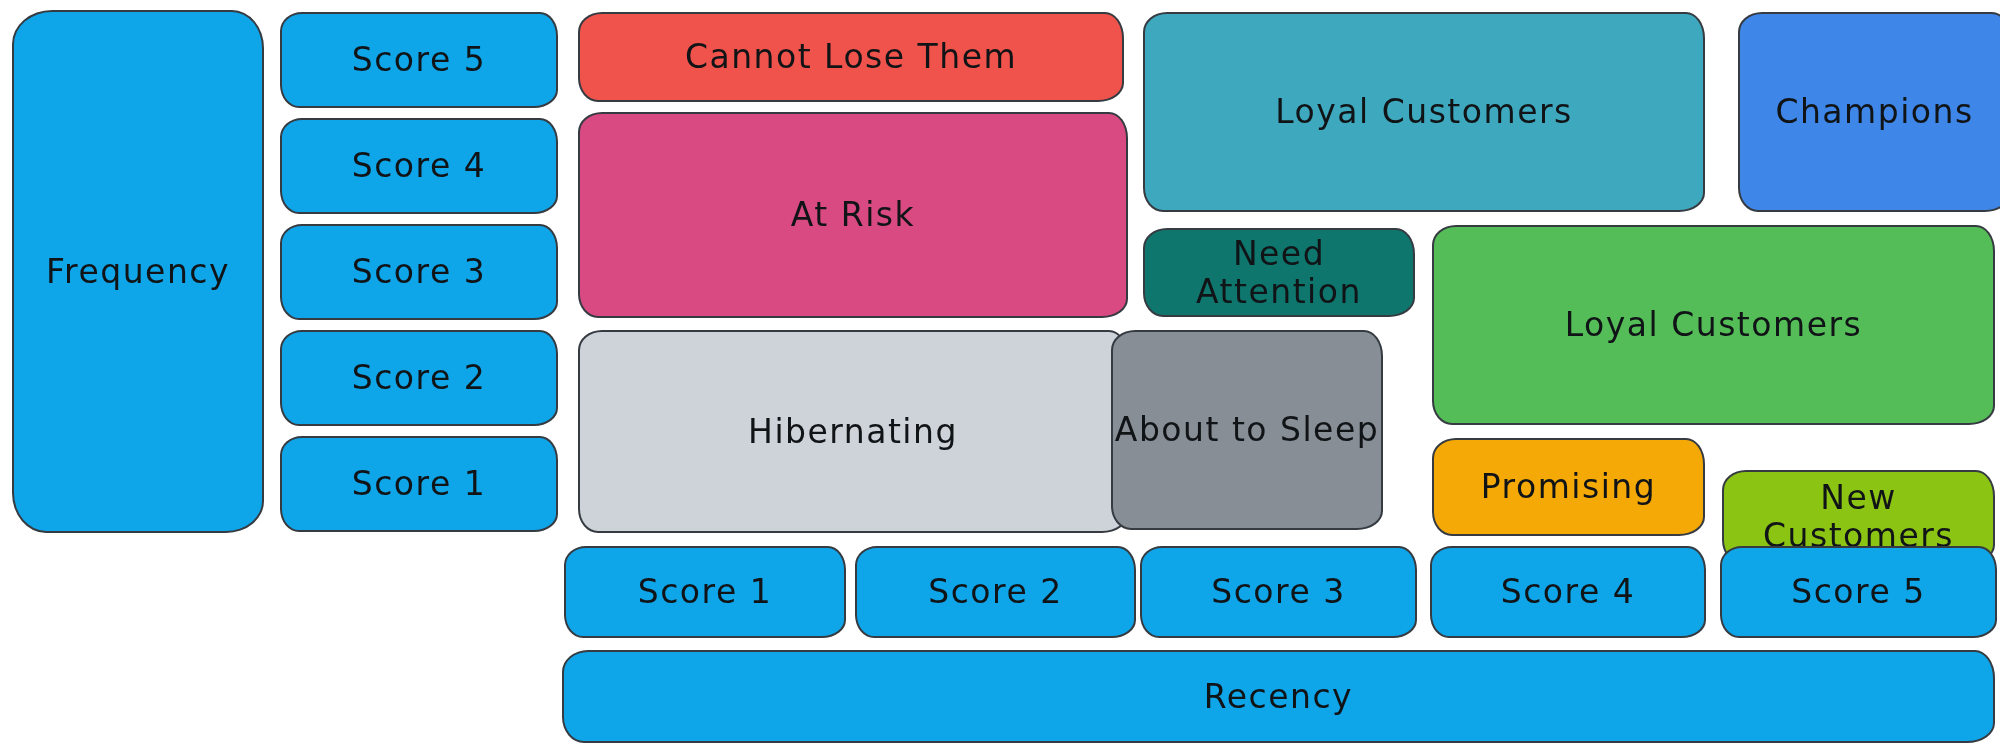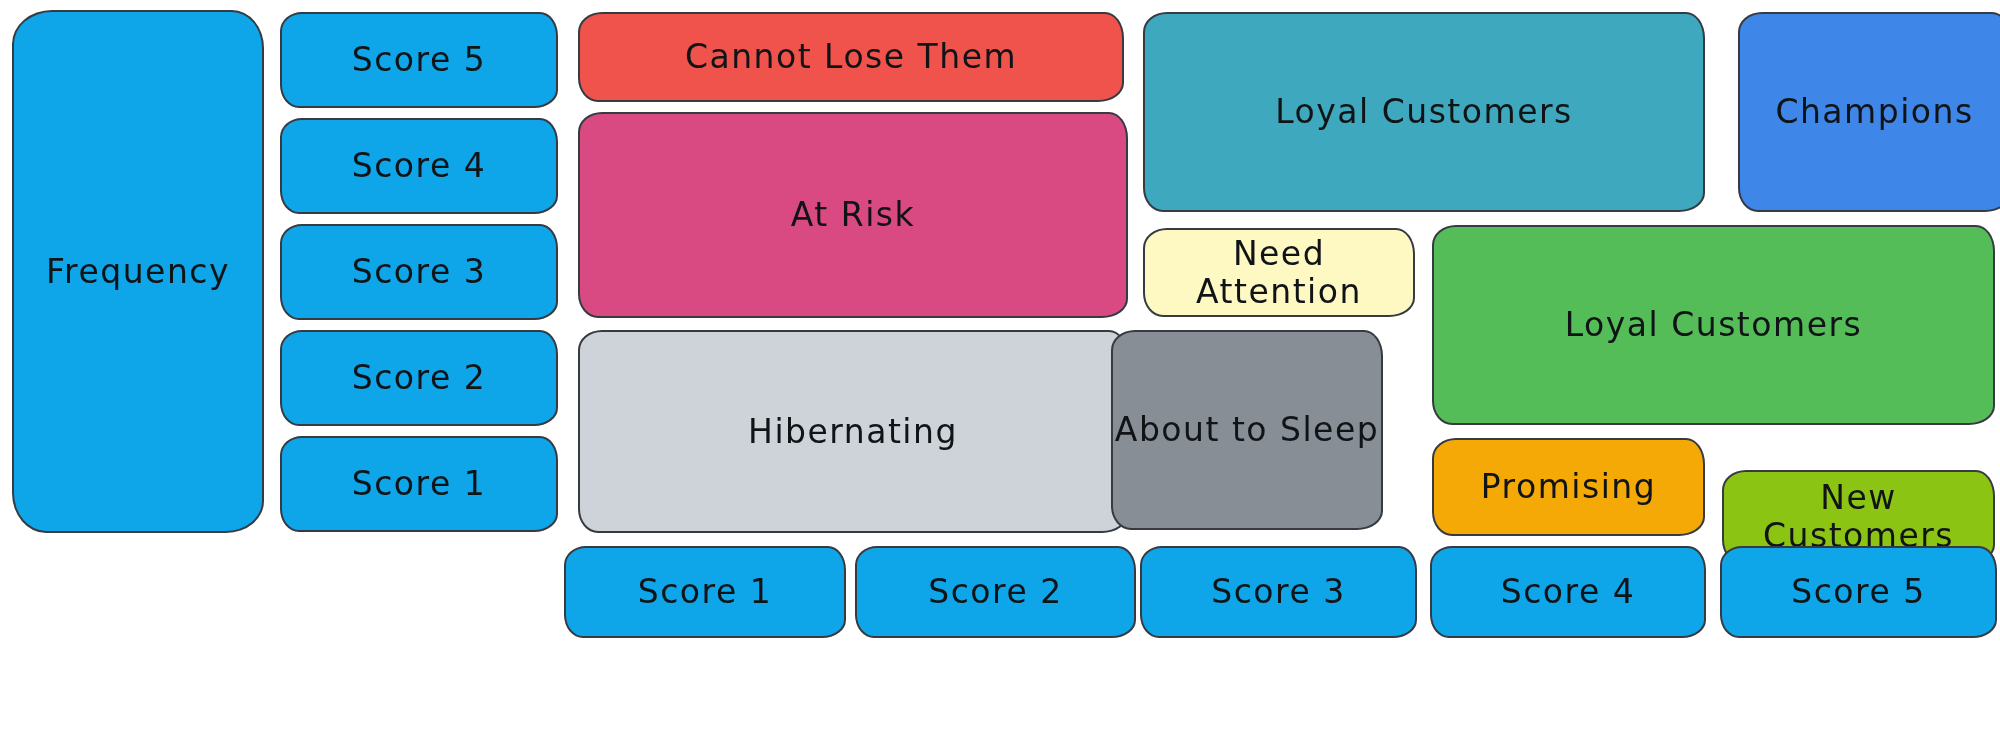--- a/index.html
+++ b/index.html
@@ -95,21 +95,21 @@
   </div>
   <div class="box seg" id="seg-hibernating" style="background-color: rgb(206, 211, 218);">
     <span>Hibernating</span>
   </div>
   <div class="box seg" id="seg-loyal-cyan" style="background-color: rgb(62, 169, 190);">
     <span>Loyal Customers</span>
   </div>
   <div class="box seg" id="seg-champions" style="background-color: rgb(62, 134, 232); margin-left: 16px;">
     <span>Champions</span>
   </div>
-  <div class="box seg" id="seg-need-attention" style="background-color: #fef9c3; justify-content: center;">
+  <div class="box seg" id="seg-need-attention" style="background-color: #0f766e; justify-content: center;">
     <span>Need Attention</span>
   </div>
   <div class="box seg" id="seg-loyal-green" style="background-color: rgb(84, 189, 87);">
     <span>Loyal Customers</span>
   </div>
   <div class="box seg" id="seg-about-to-sleep" style="background-color: rgb(135, 142, 150);">
     <span>About to Sleep</span>
   </div>
   <div class="box seg" id="seg-promising" style="background-color: rgb(244, 169, 6);">
     <span>Promising</span>
@@ -127,14 +127,17 @@
   <div class="box axis-box" id="rs3">
     <span>Score 3</span>
   </div>
   <div class="box axis-box" id="rs4">
     <span>Score 4</span>
   </div>
   <div class="box axis-box" id="rs5">
     <span>Score 5</span>
   </div>
 
+  <div class="box axis-box" id="recency-axis">
+    <span>Recency</span>
+  </div>
 
 </div>
 
 </body></html>

